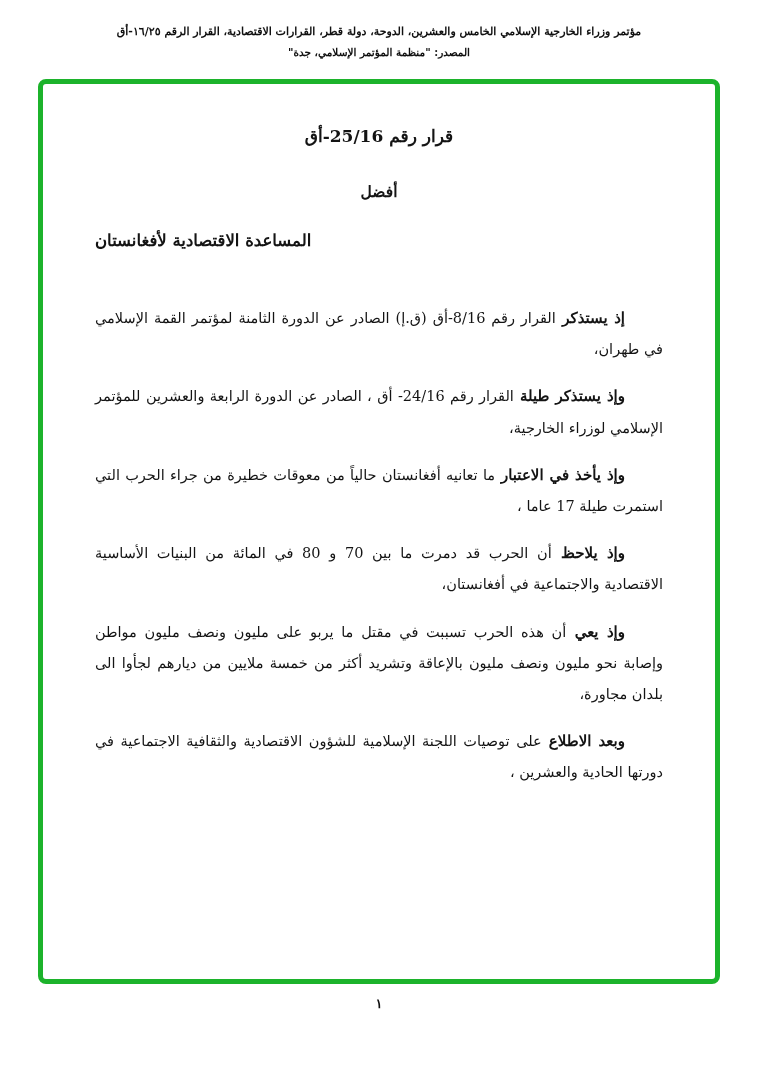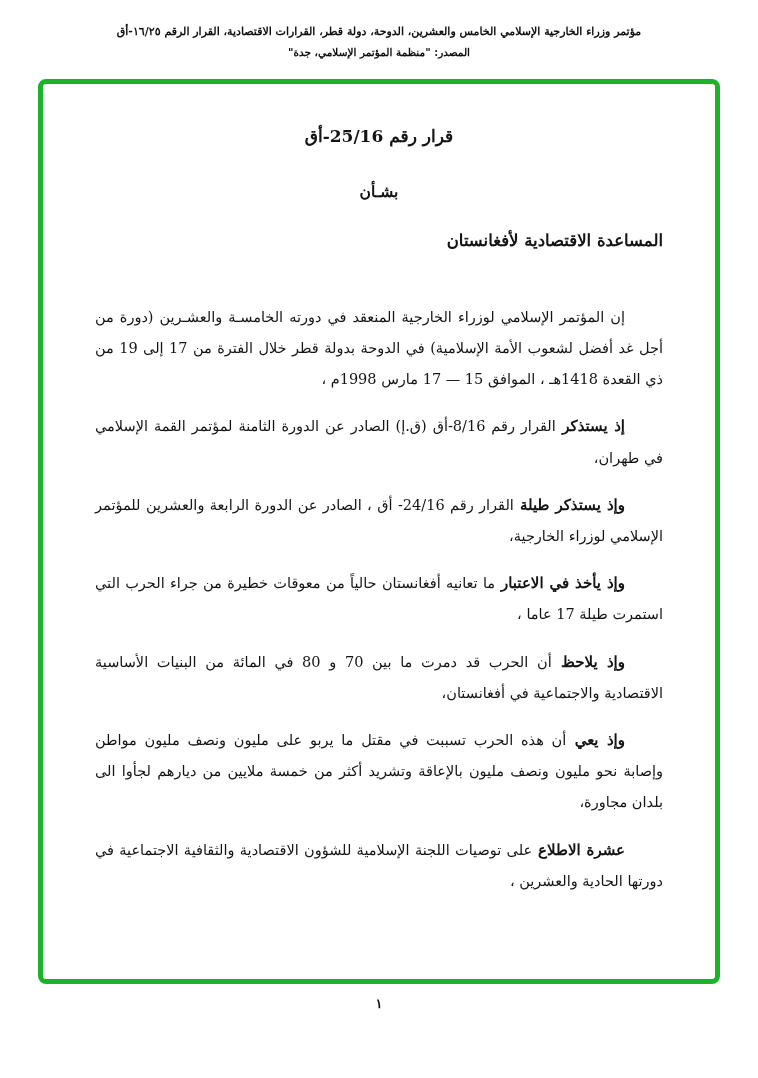--- a/index.html
+++ b/index.html
@@ -48,21 +48,21 @@
     margin: 0 0 36px 0;
   }
   .doc-subject-label {
     text-align: center;
     font-weight: bold;
     font-size: 15.5px;
     letter-spacing: 2px;
     margin: 0 0 30px 0;
   }
   .doc-subject {
-    text-align: right;
+    text-align: left;
     font-weight: bold;
     font-size: 16.5px;
     margin: 0 0 52px 0;
   }
   .doc-body {
     font-size: 14.5px;
     line-height: 2.15;
     text-align: justify;
   }
   .para {
@@ -92,43 +92,40 @@
 
 <div class="page">
 
   <div class="source-header">
     <div class="line1">مؤتمر وزراء الخارجية الإسلامي الخامس والعشرين، الدوحة، دولة قطر، القرارات الاقتصادية، القرار الرقم ١٦/٢٥-أق</div>
     <div class="line2">المصدر:  "منظمة المؤتمر الإسلامي، جدة"</div>
   </div>
 
   <div class="document-frame">
     <h1 class="doc-title">قرار رقم 25/16-أق</h1>
-    <h2 class="doc-subject-label">بشـأن</h2>
+    <h2 class="doc-subject-label">أفضل</h2>
     <h2 class="doc-subject">المساعدة الاقتصادية لأفغانستان</h2>
 
     <div class="doc-body">
-      <p class="para">
-        <span>إن المؤتمر الإسلامي لوزراء الخارجية المنعقد في دورته الخامسـة والعشـرين (دورة من أجل غد أفضل لشعوب الأمة الإسلامية) في الدوحة بدولة قطر خلال الفترة من 17 إلى 19 من ذي القعدة 1418هـ ، الموافق 15 — 17 مارس 1998م ،</span>
-      </p>
       <p class="para">
         <span class="lead">إذ يستذكر</span><span>القرار رقم 8/16-أق (ق.إ) الصادر عن الدورة الثامنة لمؤتمر القمة الإسلامي في طهران،</span>
       </p>
       <p class="para">
         <span class="lead">وإذ يستذكر طيلة</span><span>القرار رقم 24/16- أق ، الصادر عن الدورة الرابعة والعشرين للمؤتمر الإسلامي لوزراء الخارجية،</span>
       </p>
       <p class="para">
         <span class="lead">وإذ يأخذ في الاعتبار</span><span>ما تعانيه أفغانستان حالياً من معوقات خطيرة من جراء الحرب التي استمرت طيلة 17 عاما ،</span>
       </p>
       <p class="para">
         <span class="lead">وإذ يلاحظ</span><span>أن الحرب قد دمرت ما بين 70 و 80 في المائة من البنيات الأساسية الاقتصادية والاجتماعية في أفغانستان،</span>
       </p>
       <p class="para">
         <span class="lead">وإذ يعي</span><span>أن هذه الحرب تسببت في مقتل ما يربو على مليون ونصف مليون مواطن وإصابة نحو مليون ونصف مليون بالإعاقة وتشريد أكثر من خمسة ملايين من ديارهم لجأوا الى بلدان مجاورة،</span>
       </p>
       <p class="para">
-        <span class="lead">عشرة الاطلاع</span><span>على توصيات اللجنة الإسلامية للشؤون الاقتصادية والثقافية الاجتماعية في دورتها الحادية والعشرين ،</span>
+        <span class="lead">وبعد الاطلاع</span><span>على توصيات اللجنة الإسلامية للشؤون الاقتصادية والثقافية الاجتماعية في دورتها الحادية والعشرين ،</span>
       </p>
     </div>
   </div>
 
   <div class="page-number">١</div>
 
 </div>
 
 </body></html>

